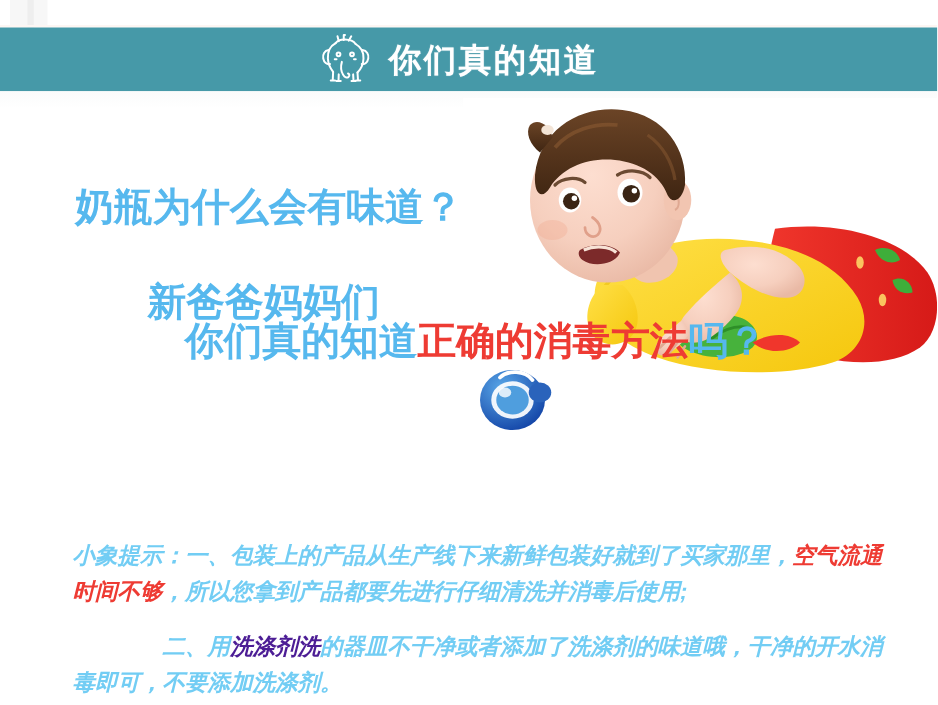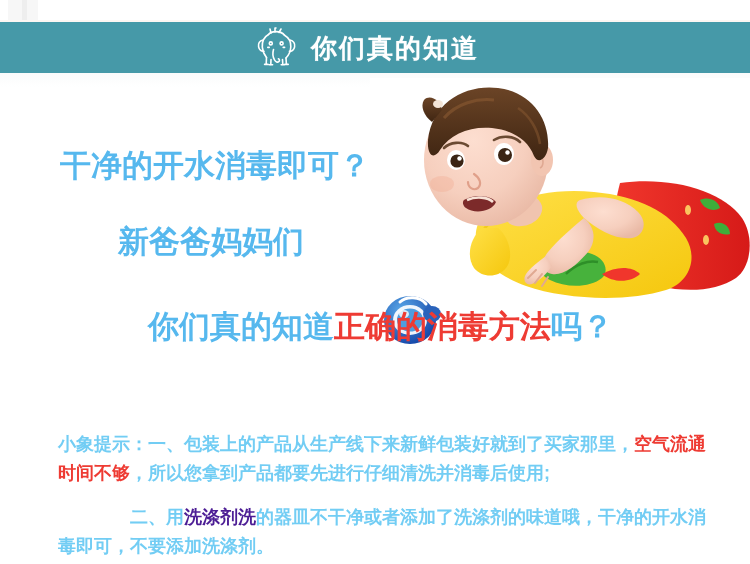--- a/index.html
+++ b/index.html
@@ -112,35 +112,36 @@
   }
   .hl-line {
     font-size: 31px;
     font-weight: bold;
     color: #56b8ee;
     line-height: 1;
     white-space: nowrap;
   }
   .hl-line.l1 { margin-left: 60px; }
   .hl-line.l2 { margin-left: 118px; margin-top: 45px; }
-  .hl-line.l3 { margin-left: 148px; margin-top: 54px; }
+  .hl-line.l3 { margin-left: 148px; }
   .hl-red {
     color: #ee3b33;
   }
 
   
   .tips {
     position: absolute;
     left: 58px;
     top: 430px;
     width: 660px;
     font-size: 18px;
     line-height: 29px;
     color: #72cdf4;
     font-weight: bold;
+    font-style: italic;
   }
   .tips p {
     margin: 0;
   }
   .tips .para2 {
     margin-top: 15px;
   }
   .tips .indent {
     display: inline-block;
     width: 72px;
@@ -279,21 +280,21 @@
         <ellipse cx="40" cy="242" rx="17" ry="15" fill="#ffffff" opacity="0.92"></ellipse>
         <ellipse cx="40" cy="242" rx="13" ry="11.5" fill="#4f9ede"></ellipse>
         <ellipse cx="34" cy="236" rx="5" ry="4" fill="#ffffff" opacity="0.8"></ellipse>
         <path d="M30 224 C36 218 50 218 56 226" stroke="#ffffff" stroke-width="3" fill="none" stroke-linecap="round"></path>
         <ellipse cx="62" cy="236" rx="9" ry="8" fill="#2a63bb"></ellipse>
       </g>
     </svg>
   </div>
 
   <div class="headline">
-    <div class="hl-line l1">干净的开水消毒即可？</div>
+    <div class="hl-line l1">奶瓶为什么会有味道？</div>
     <div class="hl-line l2">新爸爸妈妈们</div>
     <div class="hl-line l3"><span>你们真的知道</span><span class="hl-red">正确的消毒方法</span><span>吗？</span></div>
   </div>
 
   <div class="tips">
     <p class="para1"><span>小象提示：</span><span>一、</span><span>包装上的产品从生产线下来新鲜包装好就到了买家那里，</span><span class="tip-red-strong">空气流通时间不够</span><span>，所以您拿到产品都要先进行仔细清洗并消毒后使用;</span></p>
 
     <p class="para2"><span class="indent"></span><span>二、</span><span>用</span><span class="tip-red">洗涤剂洗</span><span>的器皿不干净或者添加了洗涤剂的味道哦，干净的开水消毒即可，不要添加洗涤剂。</span></p>
   </div>
 

